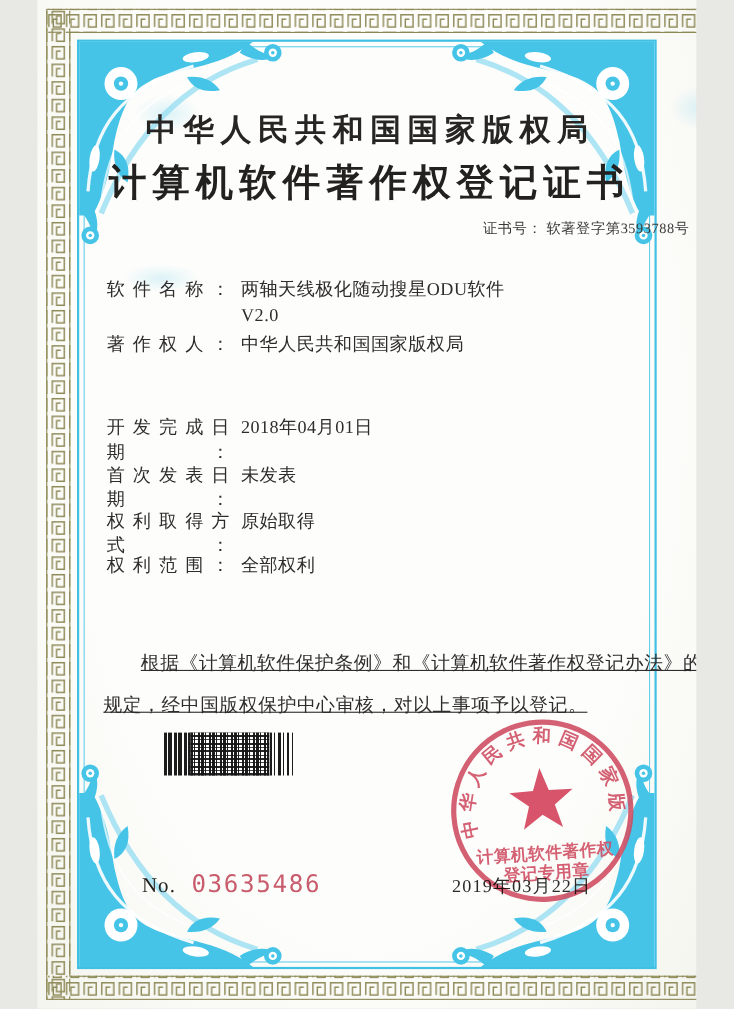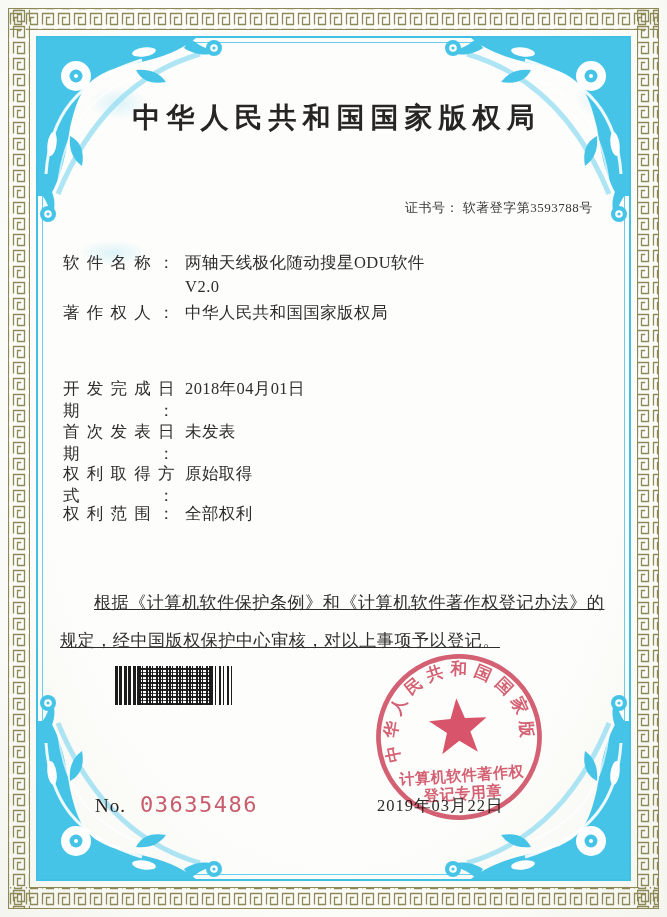--- a/index.html
+++ b/index.html
@@ -2,21 +2,21 @@
 <html><head>
 <meta charset="utf-8">
 <style>
   html,body{margin:0;padding:0;}
   body{
     font-family:"Liberation Serif","DejaVu Serif",serif;
     background:#e8e8e4;
   }
   .page{
     position:relative;
-    width:667px;height:917px;
+    width:599px;height:917px;
     margin:0 auto;
     background:radial-gradient(ellipse at 50% 40%, #fdfdfb 60%, #f5f5ef 100%);
     overflow:hidden;
     color:#2e2d2b;
   }
   svg{display:block;}
   .frame-svg{position:absolute;inset:0;z-index:0;}
   .pin-outer{position:absolute;inset:36px;border:2px solid #3fc0e4;z-index:1;pointer-events:none;}
   .pin-inner{position:absolute;inset:42px;border:1px solid #64cfee;z-index:1;pointer-events:none;}
   .corner{position:absolute;width:200px;height:200px;z-index:2;pointer-events:none;}
@@ -183,20 +183,21 @@
     <path d="M46 112 q-2 20 12 30 q4 -22 -12 -30 Z" fill="#45c4e7"></path>
   </svg>
 
   <div class="smudge" style="left:78px;top:240px;width:70px;height:26px;"></div>
   <div class="smudge" style="left:88px;top:86px;width:60px;height:34px;"></div>
   <div class="smudge" style="left:575px;top:78px;width:56px;height:40px;"></div>
 
   <div class="content">
 
     <div class="authority">中华人民共和国国家版权局</div>
+    <div class="cert-title">计算机软件著作权登记证书</div>
 
     <div class="certno">
       <span>证书号：</span>
       <span>软著登字第3593788号</span>
     </div>
 
     <div class="row r0">
       <span class="lbl">软件名称：</span>
       <span class="val">
         <span>两轴天线极化随动搜星ODU软件</span>

